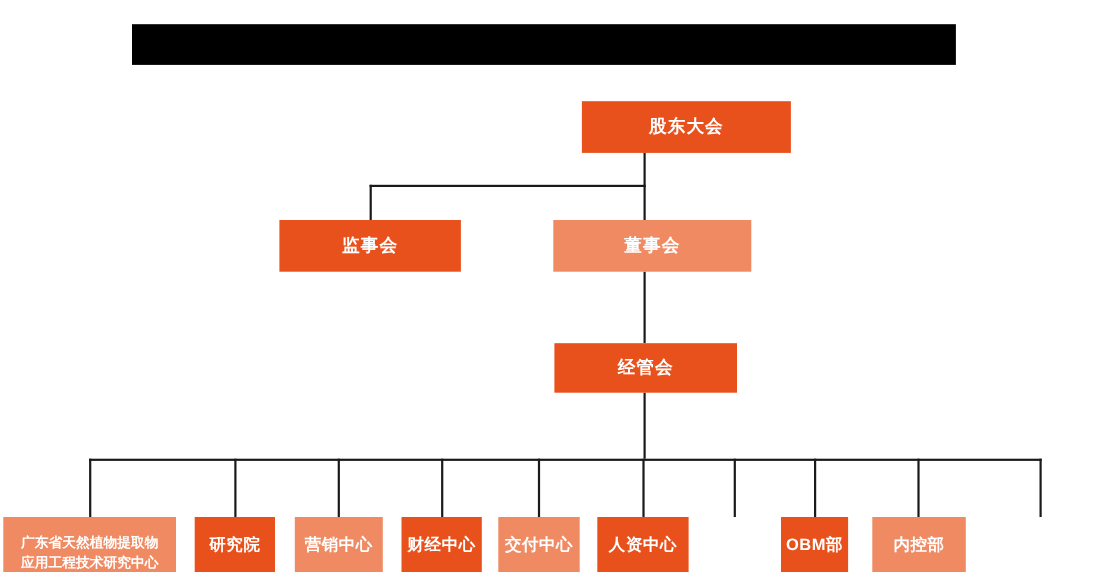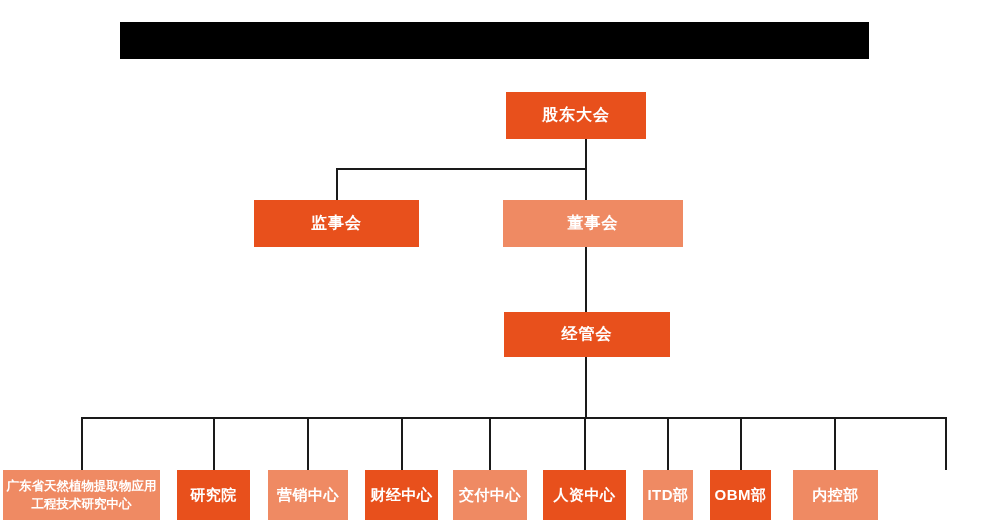--- a/index.html
+++ b/index.html
@@ -13,21 +13,21 @@
   .line.v{width:2px;}
   .line.h{height:2px;}
   .node{
     position:absolute;display:flex;align-items:center;justify-content:center;
     color:#ffffff;font-weight:bold;text-align:center;box-sizing:border-box;
   }
   .node.dark{background:#e8501c;}
   .node.light{background:#ef8a63;}
   .node.lvl{font-size:16px;letter-spacing:1px;}
   .node.dept{font-size:15px;letter-spacing:0.5px;}
-  .node.dept-small{font-size:12.5px;line-height:1.45;letter-spacing:0;padding:0 3px;}
+  .node.dept-small{font-size:12.5px;line-height:1.45;letter-spacing:0;padding:0 16px;align-items:flex-end;}
 </style>
 </head>
 <body>
 
 <div class="stage">
 
   <div class="redact" style="left:120px;top:22px;width:749px;height:37px"></div>
 
   <div class="line v" style="left:585px;top:139px;height:61px"></div>
   <div class="line h" style="left:336px;top:168px;width:251px"></div>
@@ -39,21 +39,21 @@
   <div class="line v" style="left:213px;top:417px;height:53px"></div>
   <div class="line v" style="left:307px;top:417px;height:53px"></div>
   <div class="line v" style="left:401px;top:417px;height:53px"></div>
   <div class="line v" style="left:489px;top:417px;height:53px"></div>
   <div class="line v" style="left:584px;top:417px;height:53px"></div>
   <div class="line v" style="left:667px;top:417px;height:53px"></div>
   <div class="line v" style="left:740px;top:417px;height:53px"></div>
   <div class="line v" style="left:834px;top:417px;height:53px"></div>
   <div class="line v" style="left:945px;top:417px;height:53px"></div>
 
-  <div class="node dark lvl" style="left:506px;top:92px;width:140px;height:47px">
+  <div class="node dark lvl" style="left:529px;top:92px;width:190px;height:47px">
     <span>股东大会</span>
   </div>
 
   <div class="node dark lvl" style="left:254px;top:200px;width:165px;height:47px">
     <span>监事会</span>
   </div>
   <div class="node light lvl" style="left:503px;top:200px;width:180px;height:47px">
     <span>董事会</span>
   </div>
 
@@ -72,23 +72,20 @@
   </div>
   <div class="node dark dept" style="left:365px;top:470px;width:73px;height:50px">
     <span>财经中心</span>
   </div>
   <div class="node light dept" style="left:453px;top:470px;width:74px;height:50px">
     <span>交付中心</span>
   </div>
   <div class="node dark dept" style="left:543px;top:470px;width:83px;height:50px">
     <span>人资中心</span>
   </div>
-  <div class="node light dept" style="left:643px;top:470px;width:50px;height:50px">
-    <span>ITD部</span>
-  </div>
   <div class="node light dept" style="left:793px;top:470px;width:85px;height:50px">
     <span>内控部</span>
   </div>
   <div class="node dark dept" style="left:710px;top:470px;width:61px;height:50px">
     <span>OBM部</span>
   </div>
 
 </div>
 
 </body></html>

